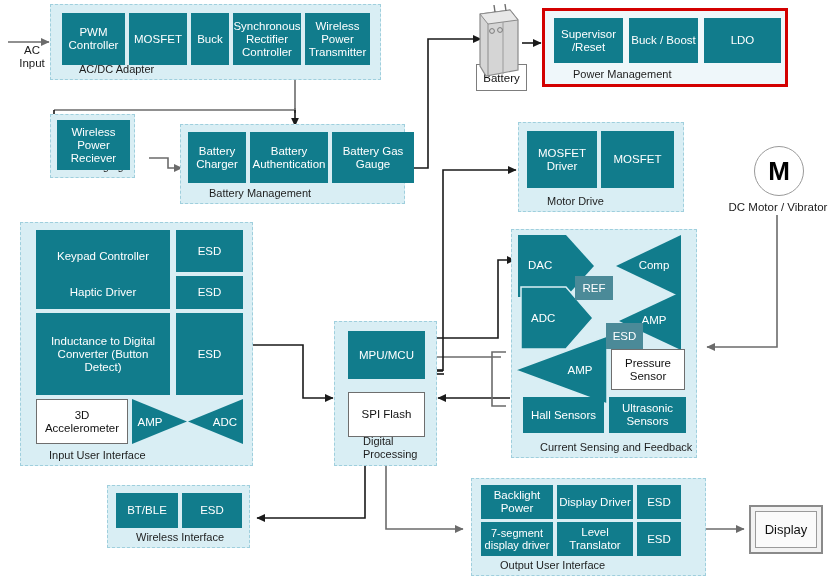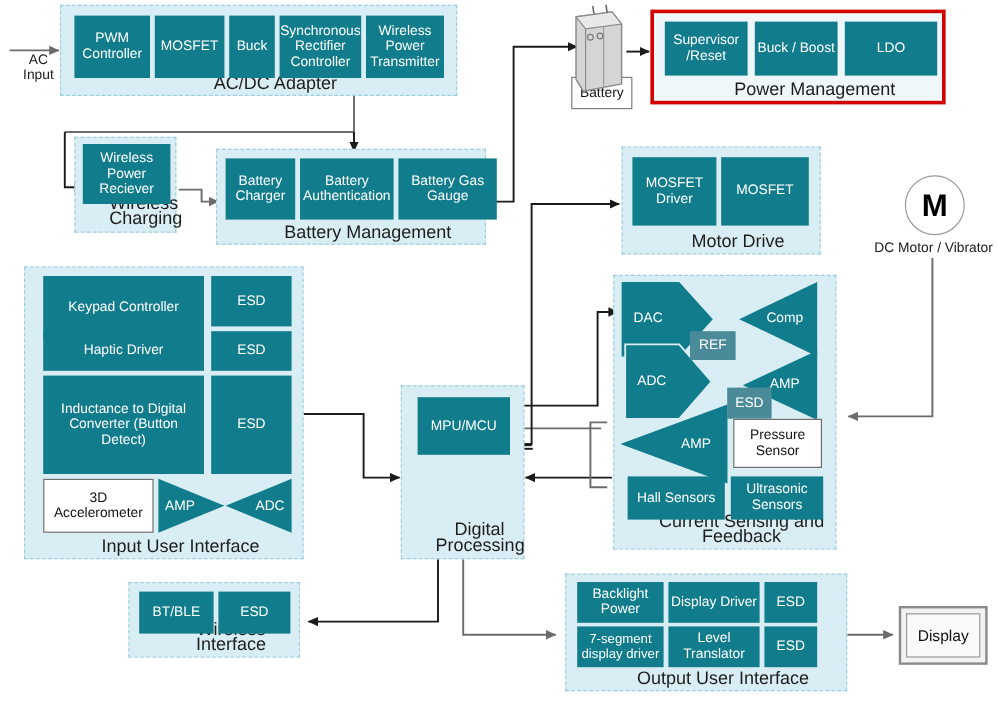--- a/index.html
+++ b/index.html
@@ -8,21 +8,21 @@
 
   
   .group{
     position:absolute;
     background:#d9eef4;
     border:1px dashed #9fcfdd;
     box-sizing:border-box;
   }
   .group > .glabel{
     position:absolute;left:0;right:0;bottom:3px;
-    text-align:center;font-size:15px;color:#1d1d1d;line-height:13px;margin-left:28px;
+    font-size:11px;color:#1d1d1d;line-height:13px;margin-left:28px;
   }
   .group > .glabel.two{bottom:2px;}
 
   
   .blk{
     position:absolute;
     background:#117c8c;
     color:#ffffff;
     font-size:11.5px;
     line-height:13px;
@@ -143,21 +143,21 @@
 
   <div class="group" style="left:50px;top:4px;width:331px;height:76px;">
     <div class="blk" style="left:11px;top:8px;width:63px;height:52px;">PWM Controller</div>
     <div class="blk" style="left:78px;top:8px;width:58px;height:52px;">MOSFET</div>
     <div class="blk" style="left:140px;top:8px;width:38px;height:52px;">Buck</div>
     <div class="blk" style="left:182px;top:8px;width:68px;height:52px;">Synchronous Rectifier Controller</div>
     <div class="blk" style="left:254px;top:8px;width:65px;height:52px;">Wireless Power Transmitter</div>
     <div class="glabel">AC/DC Adapter</div>
   </div>
 
-  <div class="group" style="left:62px;top:114px;width:85px;height:80px;">
+  <div class="group" style="left:50px;top:114px;width:85px;height:64px;">
     <div class="blk" style="left:6px;top:5px;width:73px;height:50px;">Wireless Power Reciever</div>
     <div class="glabel two" style="bottom:4px;">
       <span>Wireless Charging</span>
     </div>
   </div>
 
   <div class="group" style="left:180px;top:124px;width:225px;height:80px;">
     <div class="blk" style="left:7px;top:7px;width:58px;height:51px;">Battery Charger</div>
     <div class="blk" style="left:69px;top:7px;width:78px;height:51px;">Battery Authentication</div>
     <div class="blk" style="left:151px;top:7px;width:82px;height:51px;">Battery Gas Gauge</div>
@@ -217,20 +217,21 @@
       <polygon points="111,0 111,45 56,22.5" fill="#117c8c"></polygon>
     </svg>
     <div class="blk" style="left:113px;top:190px;width:32px;height:18px;background:transparent;">AMP</div>
     <div class="blk" style="left:188px;top:190px;width:32px;height:18px;background:transparent;">ADC</div>
 
     <div class="glabel">Input User Interface</div>
   </div>
 
   <div class="group" style="left:334px;top:321px;width:103px;height:145px;">
     <div class="blk" style="left:13px;top:9px;width:77px;height:48px;">MPU/MCU</div>
+    <div class="wblk" style="left:13px;top:70px;width:77px;height:45px;">SPI Flash</div>
     <div class="glabel" style="bottom:4px;line-height:13px;">
       <div>Digital</div>
       <div>Processing</div>
     </div>
   </div>
 
   <div class="group" style="left:511px;top:229px;width:186px;height:229px;">
 
     <svg style="position:absolute;left:6px;top:5px;width:76px;height:62px;overflow:visible;" viewBox="0 0 76 62">
       <polygon points="0,0 48,0 76,31 48,62 0,62" fill="#117c8c"></polygon>

